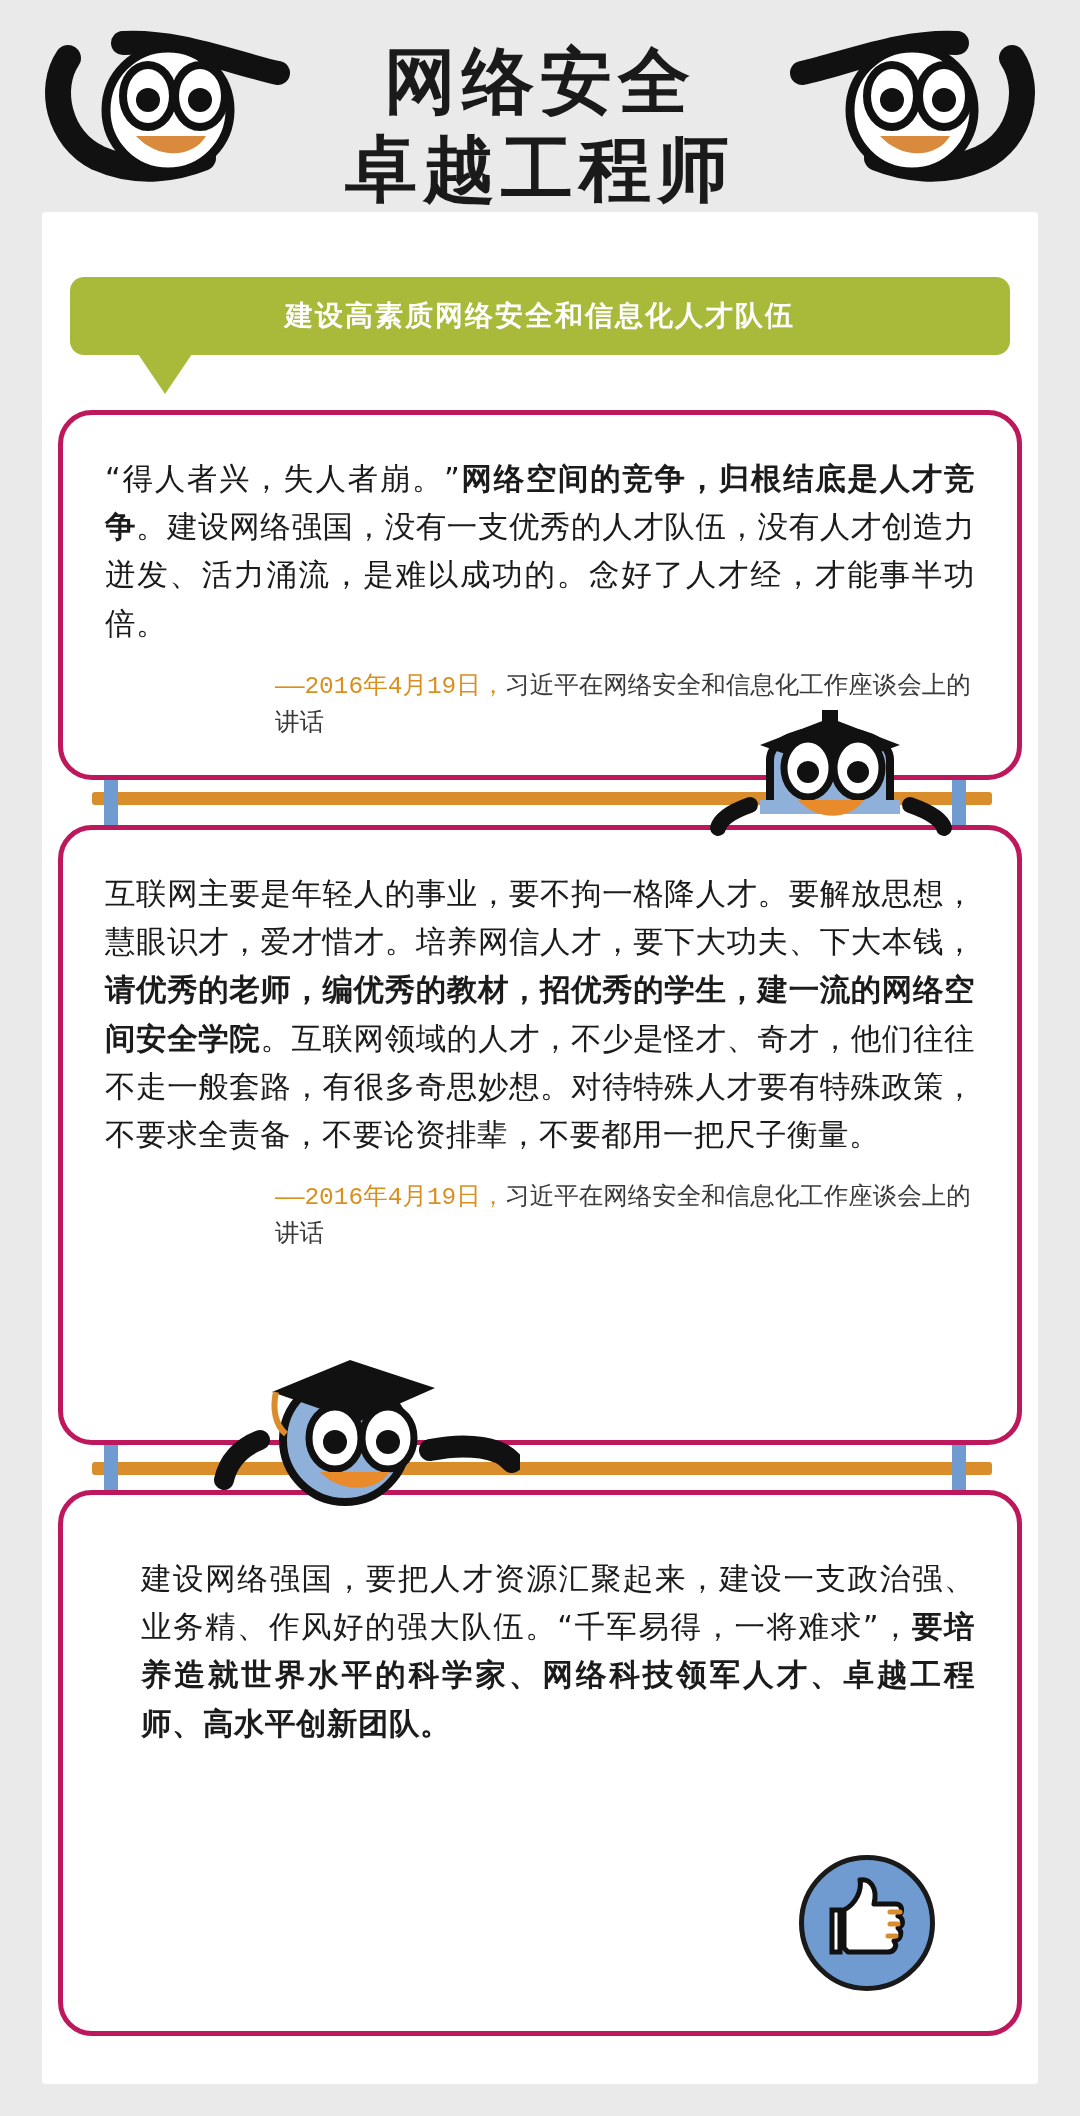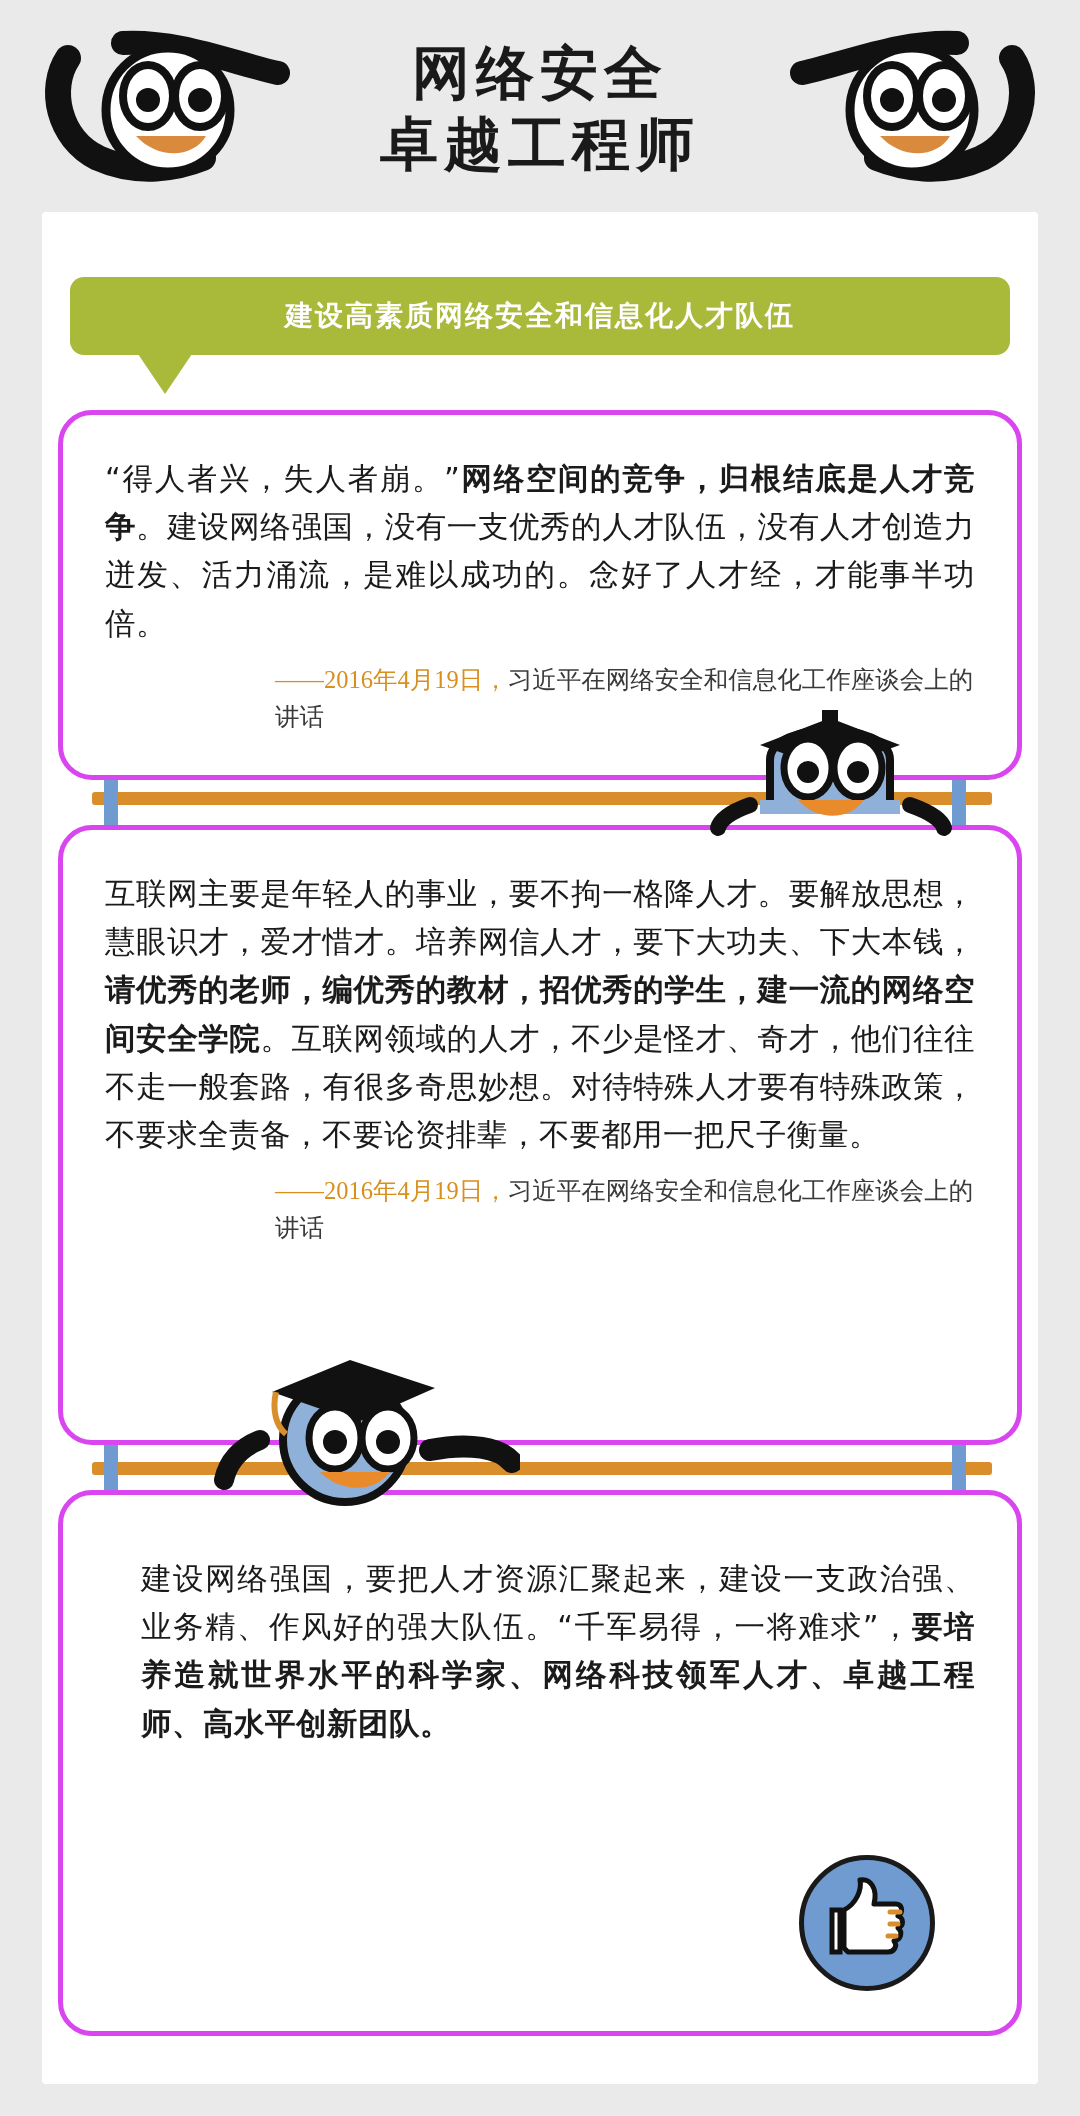--- a/index.html
+++ b/index.html
@@ -43,21 +43,21 @@
   }
   .title-block {
     position: absolute;
     left: 340px;
     top: 38px;
     width: 400px;
     text-align: center;
     z-index: 6;
   }
   .title-line {
-    font-size: 58px;
+    font-size: 72px;
     font-weight: bold;
     letter-spacing: 6px;
     color: #1a1a1a;
     line-height: 1.22;
     font-family: "DejaVu Sans", "Liberation Sans", sans-serif;
   }
 
   
   .mascot {
     position: absolute;
@@ -96,45 +96,45 @@
     border-right: 27px solid transparent;
     border-top: 40px solid #a9b93a;
   }
 
   
   .qbox {
     position: absolute;
     left: 58px;
     width: 964px;
     background: #ffffff;
-    border: 5px solid #d946ef;
+    border: 5px solid #be185d;
     border-radius: 34px;
     box-sizing: border-box;
     z-index: 3;
   }
   .qbox .body {
     padding: 40px 42px 6px 42px;
   }
   .qtext {
     font-size: 30.5px;
     line-height: 1.58;
     color: #1b1b1b;
     letter-spacing: 0.5px;
     text-align: justify;
     font-family: "DejaVu Sans", "Liberation Sans", sans-serif;
   }
   .qtext b { font-weight: bold; }
 
   .source {
-    margin-top: 14px;
+    margin-top: 21px;
     padding-left: 170px;
     font-size: 24.5px;
     line-height: 1.5;
     color: #3a3a3a;
-    font-family: Liberation Serif, serif;
+    font-family: Liberation Mono, monospace;
     padding-bottom: 26px;
   }
   .source .date { color: #d88f1e; }
 
   
   .connector {
     position: absolute;
     z-index: 2;
   }
   .conn-bar {

